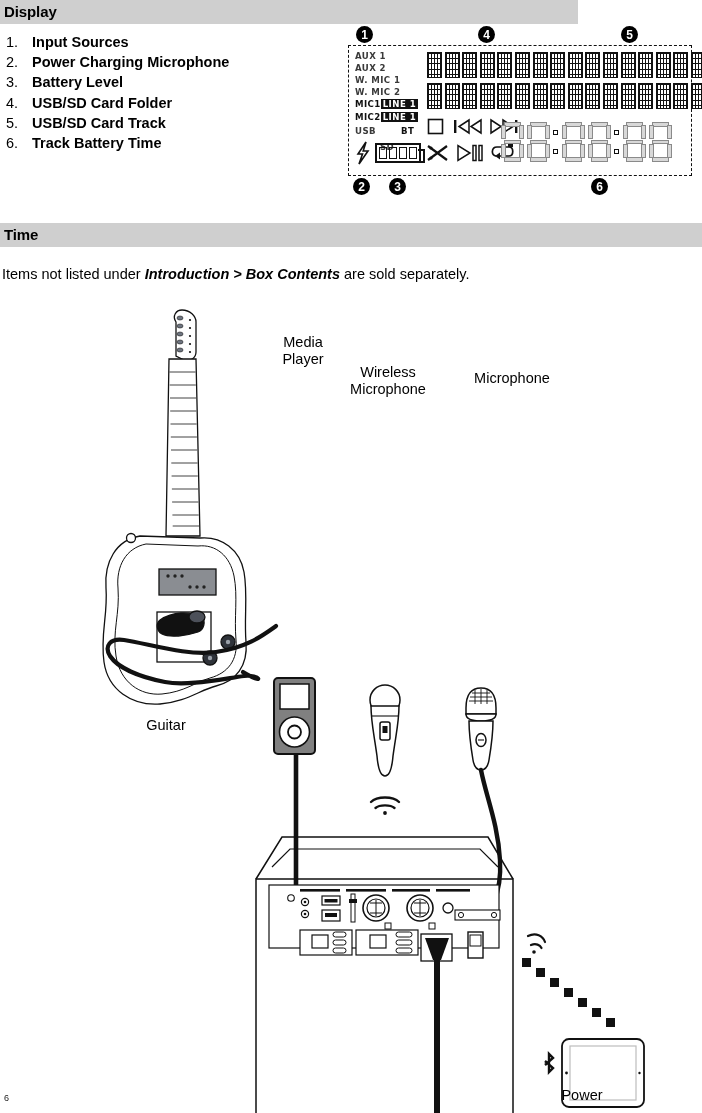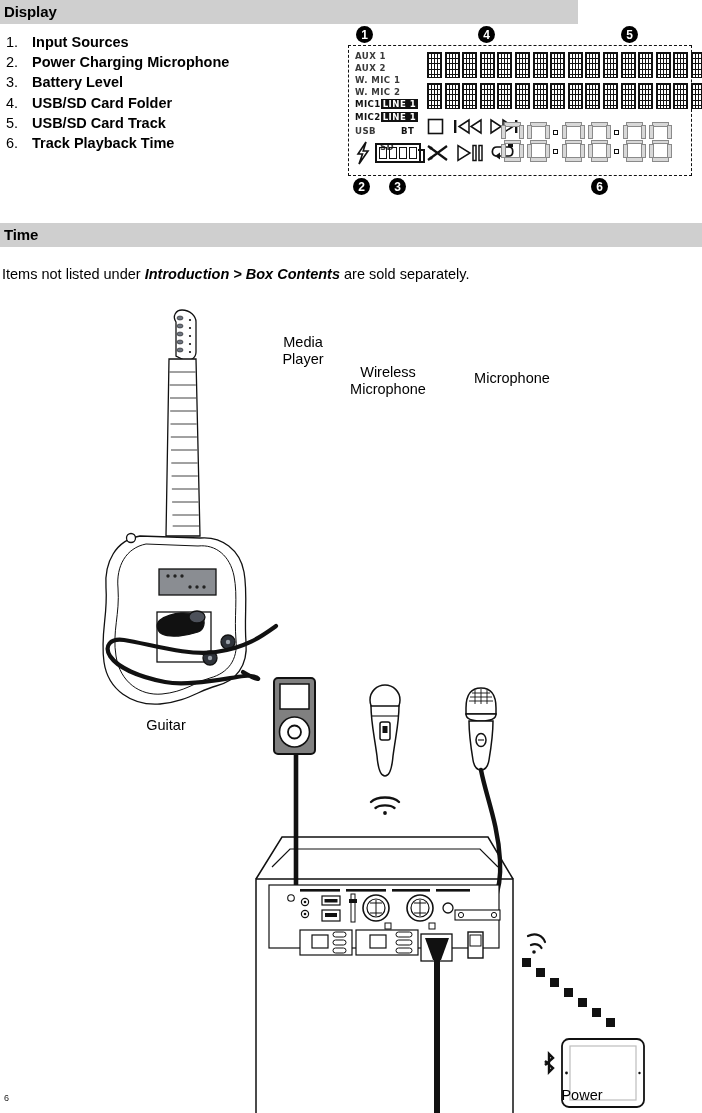--- a/index.html
+++ b/index.html
@@ -142,21 +142,21 @@
 
 <div id="display-section">
   <div class="section-bar">Display</div>
 
   <ul id="display-list">
     <li><span class="num">1.</span><span>Input Sources</span></li>
     <li><span class="num">2.</span><span>Power Charging Microphone</span></li>
     <li><span class="num">3.</span><span>Battery Level</span></li>
     <li><span class="num">4.</span><span>USB/SD Card Folder</span></li>
     <li><span class="num">5.</span><span>USB/SD Card Track</span></li>
-    <li><span class="num">6.</span><span>Track Playback Time</span></li>
+    <li><span class="num">6.</span><span>Track Battery Time</span></li>
   </ul>
 
   <div id="lcd-wrap">
 
     <div class="callout" style="left:12px;  top:0px;">1</div>
     <div class="callout" style="left:134px; top:0px;">4</div>
     <div class="callout" style="left:277px; top:0px;">5</div>
     <div class="callout" style="left:9px;   top:152px;">2</div>
     <div class="callout" style="left:45px;  top:152px;">3</div>
     <div class="callout" style="left:247px; top:152px;">6</div>

